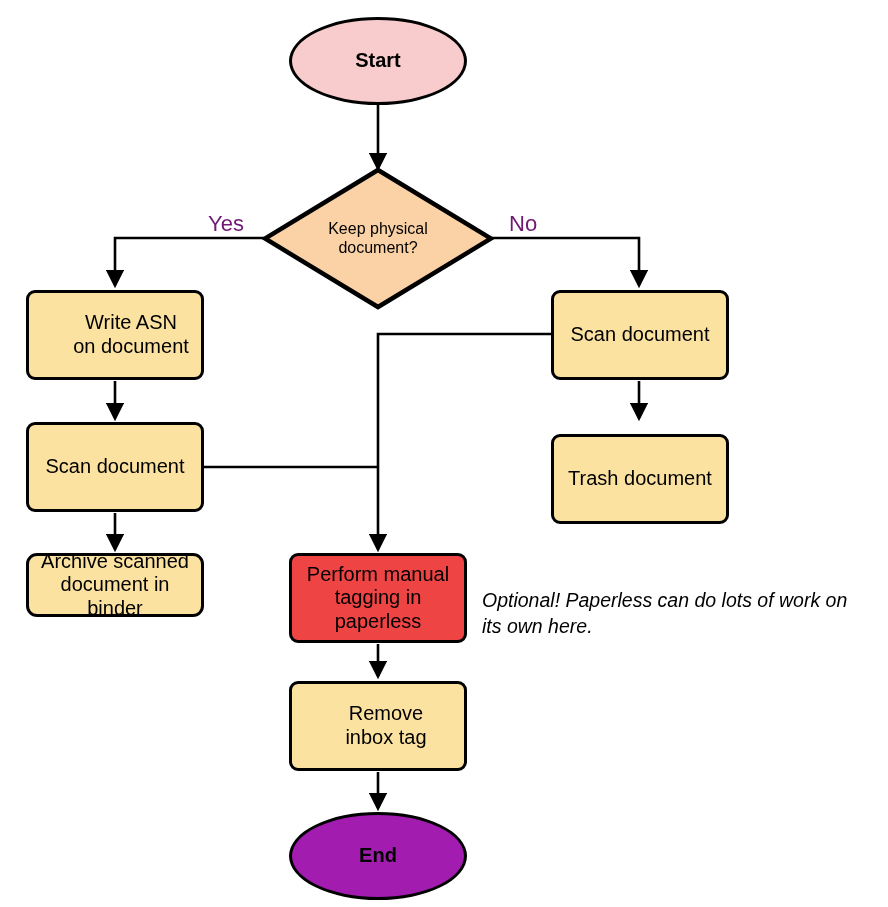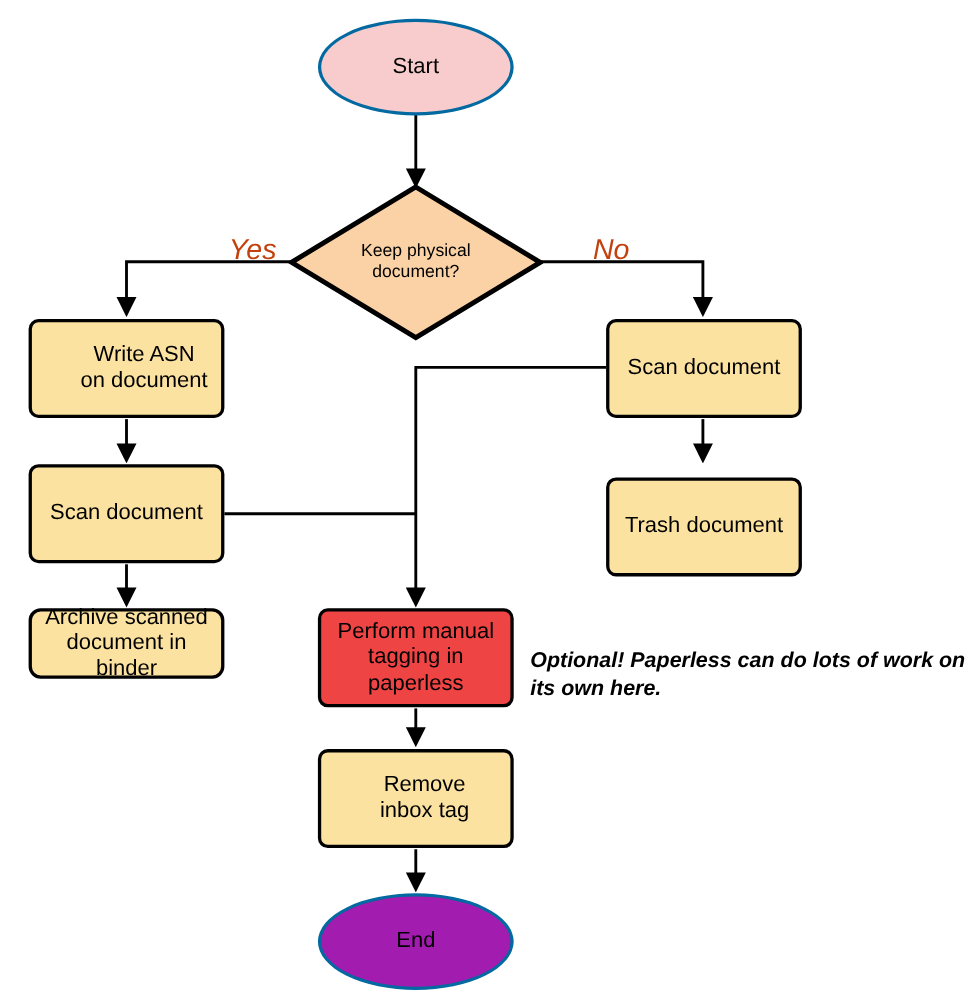--- a/index.html
+++ b/index.html
@@ -27,23 +27,24 @@
     box-sizing: border-box;
     display: flex;
     align-items: center;
     justify-content: center;
     text-align: center;
     color: #000000;
     line-height: 1.18;
     white-space: pre-line;
   }
   .terminal {
-    border: 3px solid #0369a1;
+    border: 3px solid #000000;
     border-radius: 50%;
     font-size: 20px;
+    font-weight: bold;
   }
   .process {
     border: 3px solid #000000;
     border-radius: 9px;
     font-size: 20px;
   }
   .decision-wrap {
     position: absolute;
   }
   .decision-wrap svg {
@@ -61,33 +62,31 @@
     align-items: center;
     justify-content: center;
     text-align: center;
     font-size: 16px;
     color: #000000;
     line-height: 1.18;
     white-space: pre-line;
   }
   .edge-label {
     position: absolute;
-    font-size: 26px;
-    color: #c2410c;
+    font-size: 22px;
+    color: #701a75;
     white-space: nowrap;
-    font-style: italic;
   }
   .note {
     position: absolute;
     font-style: italic;
     font-size: 19.5px;
     color: #000000;
     line-height: 1.35;
     white-space: pre-line;
-    font-weight: bold;
   }
 </style>
 </head>
 <body>
 
 <div id="canvas">
 
   <svg id="edges" viewBox="0 0 888 907" width="888" height="907" aria-hidden="true">
     <defs>
       <marker id="arrow" viewBox="0 0 10 10" refX="8.2" refY="5" markerWidth="7" markerHeight="7" orient="auto-start-reverse">
@@ -124,21 +123,21 @@
 
   <div class="decision-wrap" style="left:262px; top:167px; width:232px; height:143px;">
     <svg width="232" height="143" viewBox="0 0 232 143">
       <polygon points="116,3 229,71.5 116,140 3,71.5" fill="#FBD2A6" stroke="#000000" stroke-width="4.5" stroke-linejoin="miter"></polygon>
     </svg>
     <div class="decision-label">Keep physical
 document?</div>
   </div>
 
   <div class="edge-label" style="left:208px; top:211px;">Yes</div>
-  <div class="edge-label" style="left:539px; top:211px;">No</div>
+  <div class="edge-label" style="left:509px; top:211px;">No</div>
 
   <div class="node process" style="left:26px; top:290px; width:178px; height:90px; background:#FBE2A0;padding-left:32px;">
     <span>Write ASN
 on document</span>
   </div>
 
   <div class="node process" style="left:26px; top:422px; width:178px; height:90px; background:#FBE2A0;">
     <span>Scan document</span>
   </div>
 

